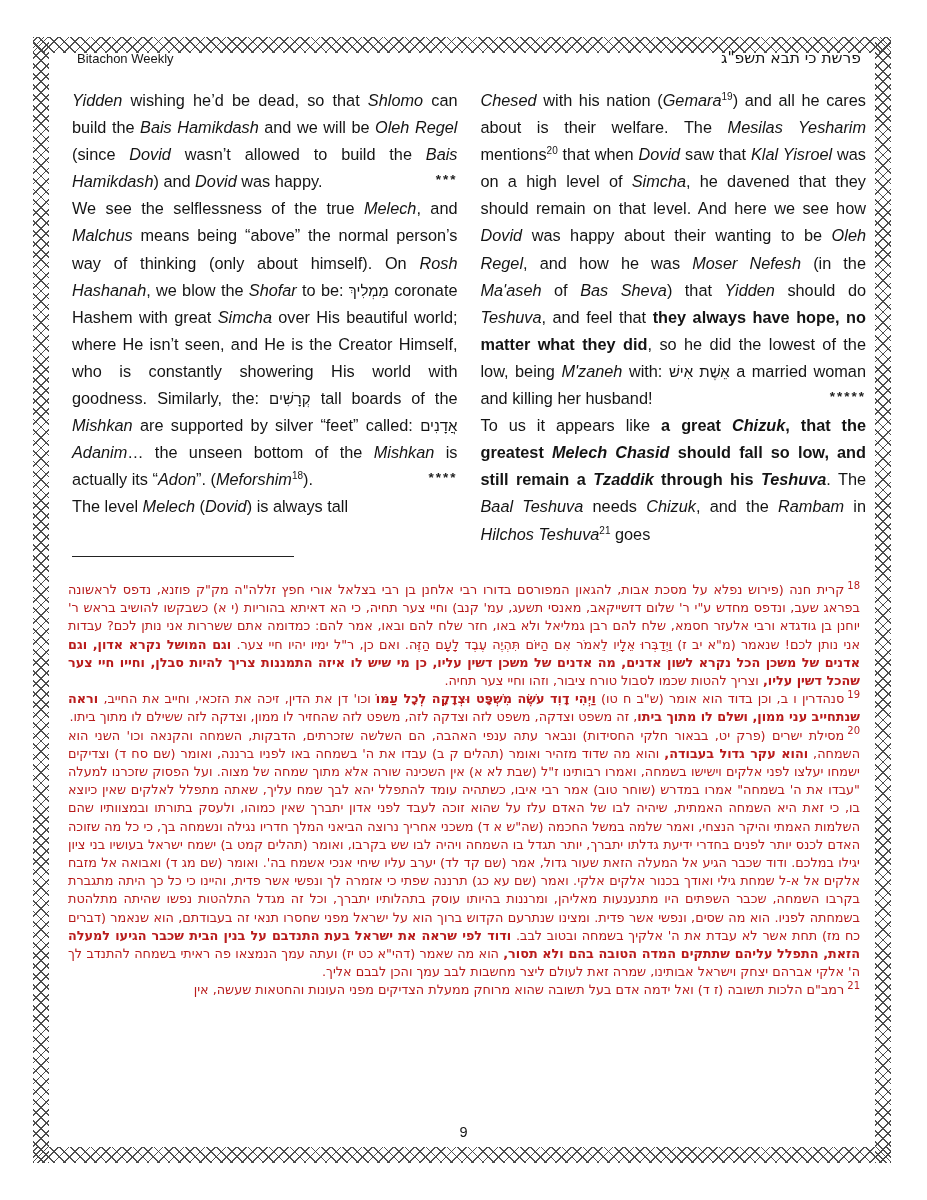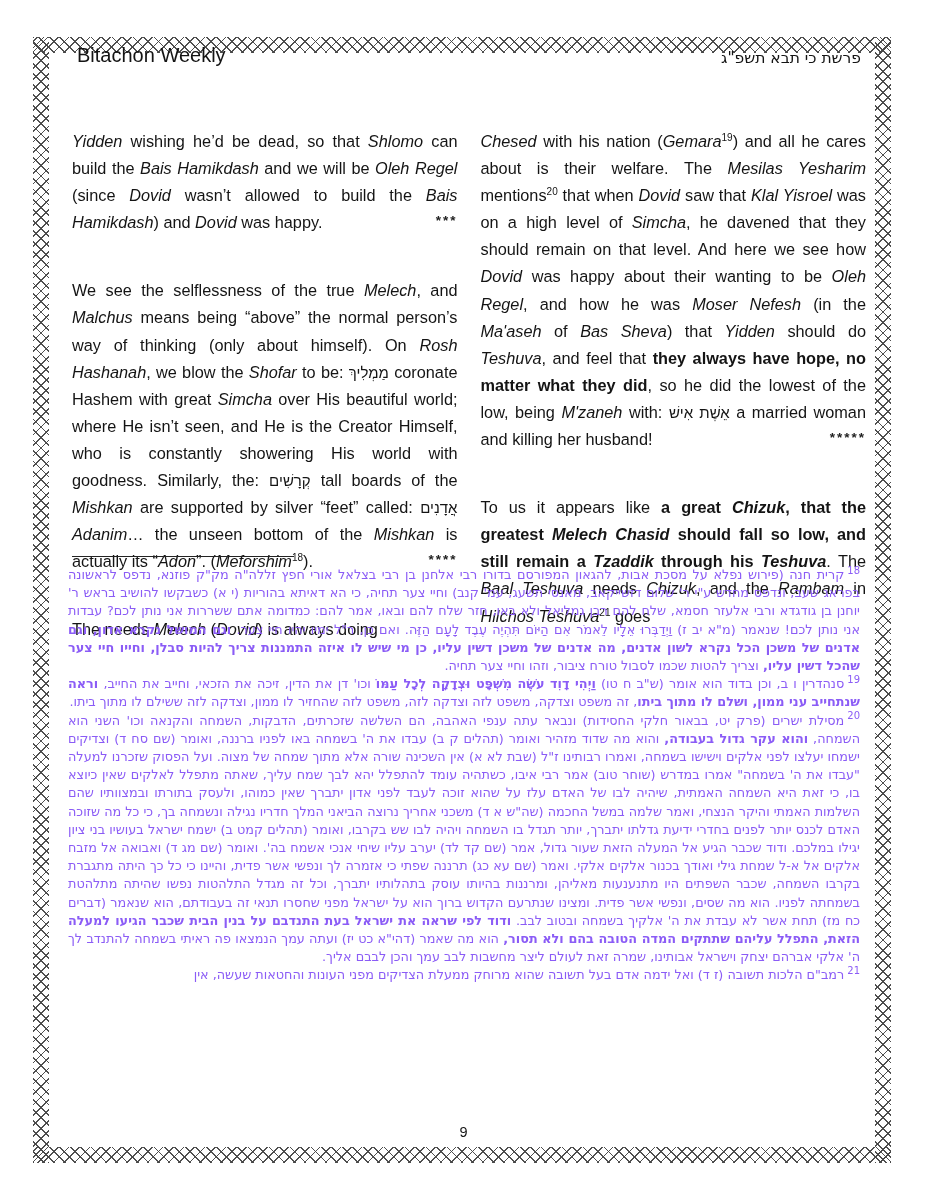--- a/index.html
+++ b/index.html
@@ -15,44 +15,44 @@
     position:absolute;
     background:
       repeating-linear-gradient(45deg,  rgba(70,70,70,.95) 0 1.2px, transparent 1.2px 7.4px),
       repeating-linear-gradient(-45deg, rgba(70,70,70,.95) 0 1.2px, transparent 1.2px 7.4px);
   }
   .b-top{left:33px;top:37px;width:858px;height:16px;}
   .b-bottom{left:33px;top:1147px;width:858px;height:16px;}
   .b-left{left:33px;top:37px;width:16px;height:1126px;}
   .b-right{left:875px;top:37px;width:16px;height:1126px;}
 
-  .header-left{position:absolute;left:77px;top:44px;font-size:20px;}
+  .header-left{position:absolute;left:77px;top:51px;font-size:13px;}
   .header-right{
     position:absolute;right:66px;top:49px;font-size:15.5px;
     direction:rtl;font-family:"DejaVu Sans",sans-serif;
   }
 
   .columns{position:absolute;left:72px;top:87px;width:794px;display:flex;gap:23px;}
   .col{flex:1 1 0;text-align:justify;font-size:16.3px;line-height:27.1px;}
-  .para{position:relative;margin-top:41px;}
+  .para{position:relative;}
   .it{font-style:italic;}
   .bd{font-weight:bold;}
   .he{font-family:Liberation Sans, sans-serif;font-size:15px;}
   .col sup, .footnotes sup{font-size:10px;line-height:0;}
   .stars{
     position:absolute;right:0;bottom:2px;font-size:13.5px;letter-spacing:2px;
     font-weight:bold;color:#222;
   }
 
   .fn-sep{position:absolute;left:72px;top:556px;width:222px;border-top:1.6px solid #222;}
 
   .footnotes{
-    position:absolute;left:68px;top:566px;width:792px;
+    position:absolute;left:68px;top:581px;width:792px;
     direction:rtl;text-align:justify;
-    font-family:"DejaVu Sans",sans-serif;font-size:12.8px;line-height:18.2px;color:#8b5cf6;
+    font-family:"DejaVu Sans",sans-serif;font-size:12.8px;line-height:18.2px;color:#b91c1c;
   }
   .footnote{margin:0;}
   .fn-marker{font-size:9.5px;margin-left:3px;}
 
   .page-number{position:absolute;left:0;top:1124px;width:927px;text-align:center;font-size:14.5px;}
 </style>
 </head>
 <body>
 
 <div class="page">
@@ -62,21 +62,21 @@
   <div class="xborder b-left"></div>
   <div class="xborder b-right"></div>
 
   <div class="header-left">Bitachon Weekly</div>
   <div class="header-right">פרשת כי תבא תשפ"ג</div>
 
   <div class="columns">
     <div class="col">
         <div class="para"><span class="it">Yidden</span><span> wishing he’d be dead, so that </span><span class="it">Shlomo</span><span> can build the </span><span class="it">Bais Hamikdash</span><span> and we will be </span><span class="it">Oleh Regel</span><span> (since </span><span class="it">Dovid</span><span> wasn’t allowed to build the </span><span class="it">Bais Hamikdash</span><span>) and </span><span class="it">Dovid</span><span> was happy.</span><span class="stars">***</span></div>
         <div class="para"><span>We see the selflessness of the true </span><span class="it">Melech</span><span>, and </span><span class="it">Malchus</span><span> means being “above” the normal person’s way of thinking (only about himself). On </span><span class="it">Rosh Hashanah</span><span>, we blow the </span><span class="it">Shofar</span><span> to be: </span><span class="he">מַמְלִיךְ</span><span> coronate Hashem with great </span><span class="it">Simcha</span><span> over His beautiful world; where He isn’t seen, and He is the Creator Himself, who is constantly showering His world with goodness. Similarly, the: </span><span class="he">קְרָשִׁים</span><span> tall boards of the </span><span class="it">Mishkan</span><span> are supported by silver “feet” called: </span><span class="he">אֲדָנִים</span><span> </span><span class="it">Adanim</span><span>… the unseen bottom of the </span><span class="it">Mishkan</span><span> is actually its “</span><span class="it">Adon</span><span>”. (</span><span class="it">Meforshim</span><sup>18</sup><span>).</span><span class="stars">****</span></div>
-        <div class="para"><span>The needs </span><span class="it">Melech</span><span> (</span><span class="it">Dovid</span><span>) is always doing</span></div>
+        <div class="para"><span>The level </span><span class="it">Melech</span><span> (</span><span class="it">Dovid</span><span>) is always tall</span></div>
       </div>
     <div class="col">
         <div class="para"><span class="it">Chesed</span><span> with his nation (</span><span class="it">Gemara</span><sup>19</sup><span>) and all he cares about is their welfare. The </span><span class="it">Mesilas Yesharim</span><span> mentions</span><sup>20</sup><span> that when </span><span class="it">Dovid</span><span> saw that </span><span class="it">Klal Yisroel</span><span> was on a high level of </span><span class="it">Simcha</span><span>, he davened that they should remain on that level. And here we see how </span><span class="it">Dovid</span><span> was happy about their wanting to be </span><span class="it">Oleh Regel</span><span>, and how he was </span><span class="it">Moser Nefesh</span><span> (in the </span><span class="it">Ma'aseh</span><span> of </span><span class="it">Bas Sheva</span><span>) that </span><span class="it">Yidden</span><span> should do </span><span class="it">Teshuva</span><span>, and feel that </span><span class="bd">they always have hope, no matter what they did</span><span>, so he did the lowest of the low, being </span><span class="it">M'zaneh</span><span> with: </span><span class="he">אֵשֶׁת אִישׁ</span><span> a married woman and killing her husband!</span><span class="stars">*****</span></div>
         <div class="para"><span>To us it appears like </span><span class="bd">a great </span><span class="it bd">Chizuk</span><span class="bd">, that the greatest </span><span class="it bd">Melech Chasid</span><span class="bd"> should fall so low, and still remain a </span><span class="it bd">Tzaddik</span><span class="bd"> through his </span><span class="it bd">Teshuva</span><span>. The </span><span class="it">Baal Teshuva</span><span> needs </span><span class="it">Chizuk</span><span>, and the </span><span class="it">Rambam</span><span> in </span><span class="it">Hilchos Teshuva</span><sup>21</sup><span> goes</span></div>
       </div>
   </div>
 
   <div class="fn-sep"></div>
 
   <div class="footnotes" id="footnotes">

